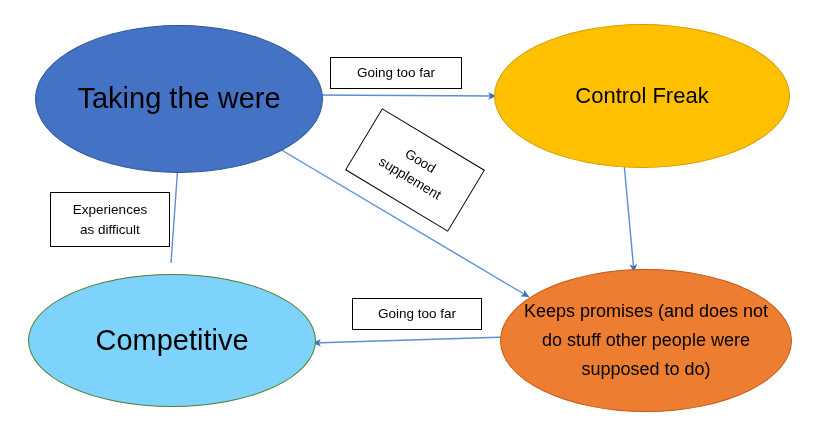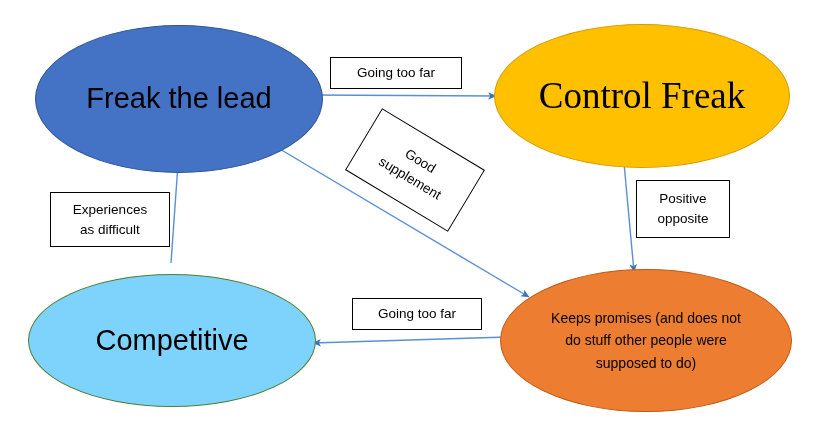--- a/index.html
+++ b/index.html
@@ -38,33 +38,33 @@
     left: 35px; top: 25px; width: 288px; height: 148px;
     background: #4472C4;
     border: 1px solid #2F5597;
   }
   #node-taking-the-lead .node-label { font-size: 29px; }
   #node-control-freak {
     left: 494px; top: 24px; width: 296px; height: 144px;
     background: #FFC000;
     border: 1px solid #D79B00;
   }
-  #node-control-freak .node-label { font-size: 37px; font-family: Liberation Serif, serif; }
+  #node-control-freak .node-label { font-size: 22px; }
   #node-competitive {
     left: 28px; top: 274px; width: 288px; height: 133px;
     background: #7dd3fc;
     border: 1px solid #507E32;
   }
   #node-competitive .node-label { font-size: 29px; }
   #node-keeps-promises {
     left: 500px; top: 269px; width: 292px; height: 143px;
     background: #ED7D31;
     border: 1px solid #C15A15;
   }
-  #node-keeps-promises .node-label { font-size: 14px; line-height: 1.6; padding: 0 6px; }
+  #node-keeps-promises .node-label { font-size: 18px; line-height: 1.6; padding: 0 6px; }
 
   .edge-label {
     position: absolute;
     background: #ffffff;
     border: 1px solid #000000;
     box-sizing: border-box;
     display: flex;
     align-items: center;
     justify-content: center;
     text-align: center;
@@ -119,21 +119,21 @@
       </marker>
     </defs>
     <line class="edge-line" x1="312" y1="95" x2="496" y2="96" marker-end="url(#ah)"></line>
     <line class="edge-line" x1="268" y1="142" x2="529" y2="297" marker-end="url(#ah)"></line>
     <line class="edge-line" x1="624" y1="163" x2="634" y2="272" marker-end="url(#ah)"></line>
     <line class="edge-line" x1="507" y1="337" x2="313" y2="343" marker-end="url(#ah)"></line>
     <line class="edge-line" x1="171" y1="263" x2="178" y2="164" marker-end="url(#ah)"></line>
   </svg>
 
   <div class="node" id="node-taking-the-lead">
-    <span class="node-label">Freak the lead</span>
+    <span class="node-label">Taking the were</span>
   </div>
 
   <div class="node" id="node-control-freak">
     <span class="node-label">Control Freak</span>
   </div>
 
   <div class="node" id="node-competitive">
     <span class="node-label">Competitive</span>
   </div>
 
@@ -145,24 +145,20 @@
 
   <div class="edge-label" id="label-going-too-far-top">
     <span>Going too far</span>
   </div>
 
   <div class="edge-label" id="label-good-supplement">
     <span>Good
 supplement</span>
   </div>
 
-  <div class="edge-label" id="label-positive-opposite">
-    <span>Positive
-opposite</span>
-  </div>
 
   <div class="edge-label" id="label-going-too-far-bottom">
     <span>Going too far</span>
   </div>
 
   <div class="edge-label" id="label-experiences-as-difficult">
     <span>Experiences
 as difficult</span>
   </div>
 

